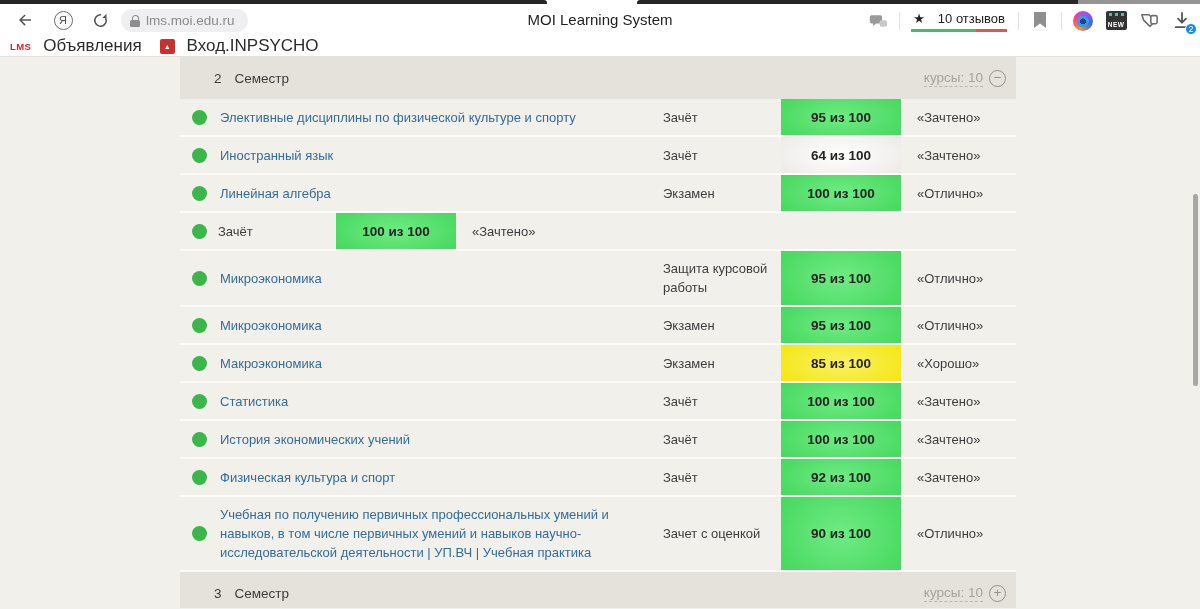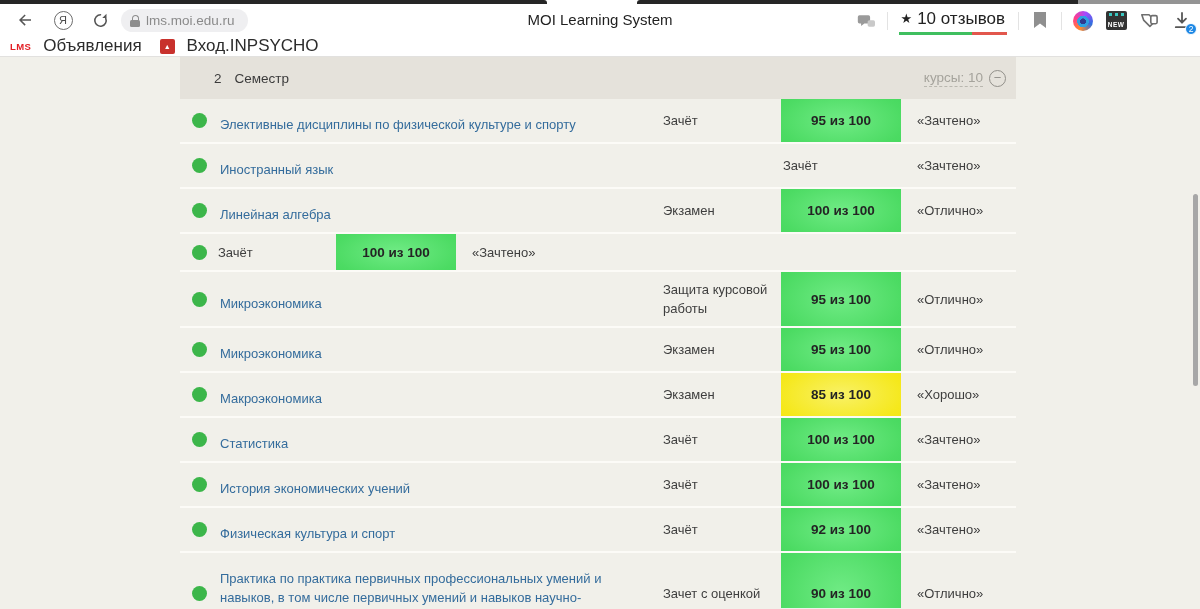--- a/index.html
+++ b/index.html
@@ -34,21 +34,21 @@
     font-size:15px; color:#1f1f1f; }
 
   .right-icons { position:absolute; right:6px; top:0; height:31px;
     display:flex; align-items:center; gap:9px; }
   .vdiv { width:1px; height:18px; background:#e3e3e3; }
   .tb-icon { display:flex; align-items:center; justify-content:center;
     width:24px; height:24px; }
   .reviews { position:relative; display:flex; align-items:center; gap:5px;
     padding:2px 4px 6px 4px; }
   .reviews .star { font-size:13px; color:#222; }
-  .reviews .txt { font-size:17px; color:#222; }
+  .reviews .txt { font-size:13px; color:#222;margin-left:8px; }
   .rev-underline { position:absolute; left:2px; right:2px; bottom:0; height:3px; display:flex; }
   .rev-underline .g { flex:0 0 68%; background:var(--reviews-green,#3fbf5f); }
   .rev-underline .r { flex:1; background:var(--reviews-red,#e2574d); }
   .ext-circle { width:20px; height:20px; border-radius:50%;
     background:
       radial-gradient(circle at 50% 52%, #2f3a8f 0 20%, #2f9fe0 21% 40%, transparent 41%),
       conic-gradient(from 200deg, #ff8a2a, #ff3d8b, #a44bff, #2f6fe0, #ff8a2a); }
   .ext-new { width:21px; height:19px; background:#333; border-radius:2px;
     display:flex; flex-direction:column; align-items:center; justify-content:flex-end;
     padding-bottom:2px; position:relative; }
@@ -80,21 +80,21 @@
   .courses-link { font-size:13.5px; color:#a5a39c; border-bottom:1px dashed #b9b7af;
     padding-bottom:1px; }
   .collapse-btn { width:17px; height:17px; border:1.3px solid #92908a; border-radius:50%;
     color:#92908a; font-size:13px; line-height:14px; display:flex; align-items:center;
     justify-content:center; background:transparent; }
 
   .row { display:flex; align-items:stretch; border-bottom:2px solid #fcfbf7;
     min-height:38px; }
   .cell-dot { flex:0 0 38px; display:flex; align-items:center; justify-content:center; }
   .dot { width:15px; height:15px; border-radius:50%; background:var(--status-dot,#3cb64a); }
-  .cell-course { flex:1 1 auto; display:flex; align-items:center; padding:16px 10px 8px 2px; }
+  .cell-course { flex:1 1 auto; display:flex; align-items:center; padding:8px 10px 8px 2px; }
   .course-link { font-size:13px; line-height:19px; color:var(--link,#346c9c);
     text-decoration:none; }
   .cell-control { flex:0 0 118px; display:flex; align-items:center;
     padding:8px 6px 8px 0; font-size:13px; line-height:19px; color:#3e3e3e; }
   .cell-score { flex:0 0 120px; display:flex; align-items:center; justify-content:center;
     font-size:13.5px; font-weight:700; color:#242424; }
   .score-green { background:radial-gradient(ellipse 95% 130% at 50% 50%,
       #70eb85 0%, #4cdb63 55%, #3bd254 100%); }
   .score-yellow { background:radial-gradient(ellipse 95% 130% at 50% 50%,
       #f9f166 0%, #f5e81c 55%, #f0e000 100%); }
@@ -228,20 +228,21 @@
   </div>
 
   <div class="row">
     <div class="cell-dot">
       <span class="dot"></span>
     </div>
     <div class="cell-course">
       <a class="course-link" href="#">Иностранный язык</a>
     </div>
     <div class="cell-control">Зачёт</div>
+    <div class="cell-score score-gray">64 из 100</div>
     <div class="cell-result">«Зачтено»</div>
   </div>
 
   <div class="row">
     <div class="cell-dot">
       <span class="dot"></span>
     </div>
     <div class="cell-course">
       <a class="course-link" href="#">Линейная алгебра</a>
     </div>
@@ -329,21 +330,21 @@
     <div class="cell-control">Зачёт</div>
     <div class="cell-score score-green">92 из 100</div>
     <div class="cell-result">«Зачтено»</div>
   </div>
 
   <div class="row">
     <div class="cell-dot">
       <span class="dot"></span>
     </div>
     <div class="cell-course">
-      <a class="course-link" href="#">Практика по практика первичных профессиональных умений и навыков, в том числе первичных умений и навыков научно-исследовательской деятельности | УП.ВЧ | Учебная практика</a>
+      <a class="course-link" href="#">Учебная по получению первичных профессиональных умений и навыков, в том числе первичных умений и навыков научно-исследовательской деятельности | УП.ВЧ | Учебная практика</a>
     </div>
     <div class="cell-control">Зачет с оценкой</div>
     <div class="cell-score score-green">90 из 100</div>
     <div class="cell-result">«Отлично»</div>
   </div>
 </div>
 
     <div class="sem-header">
       <span class="sem-num">3</span>
       <span class="sem-title">Семестр</span>

